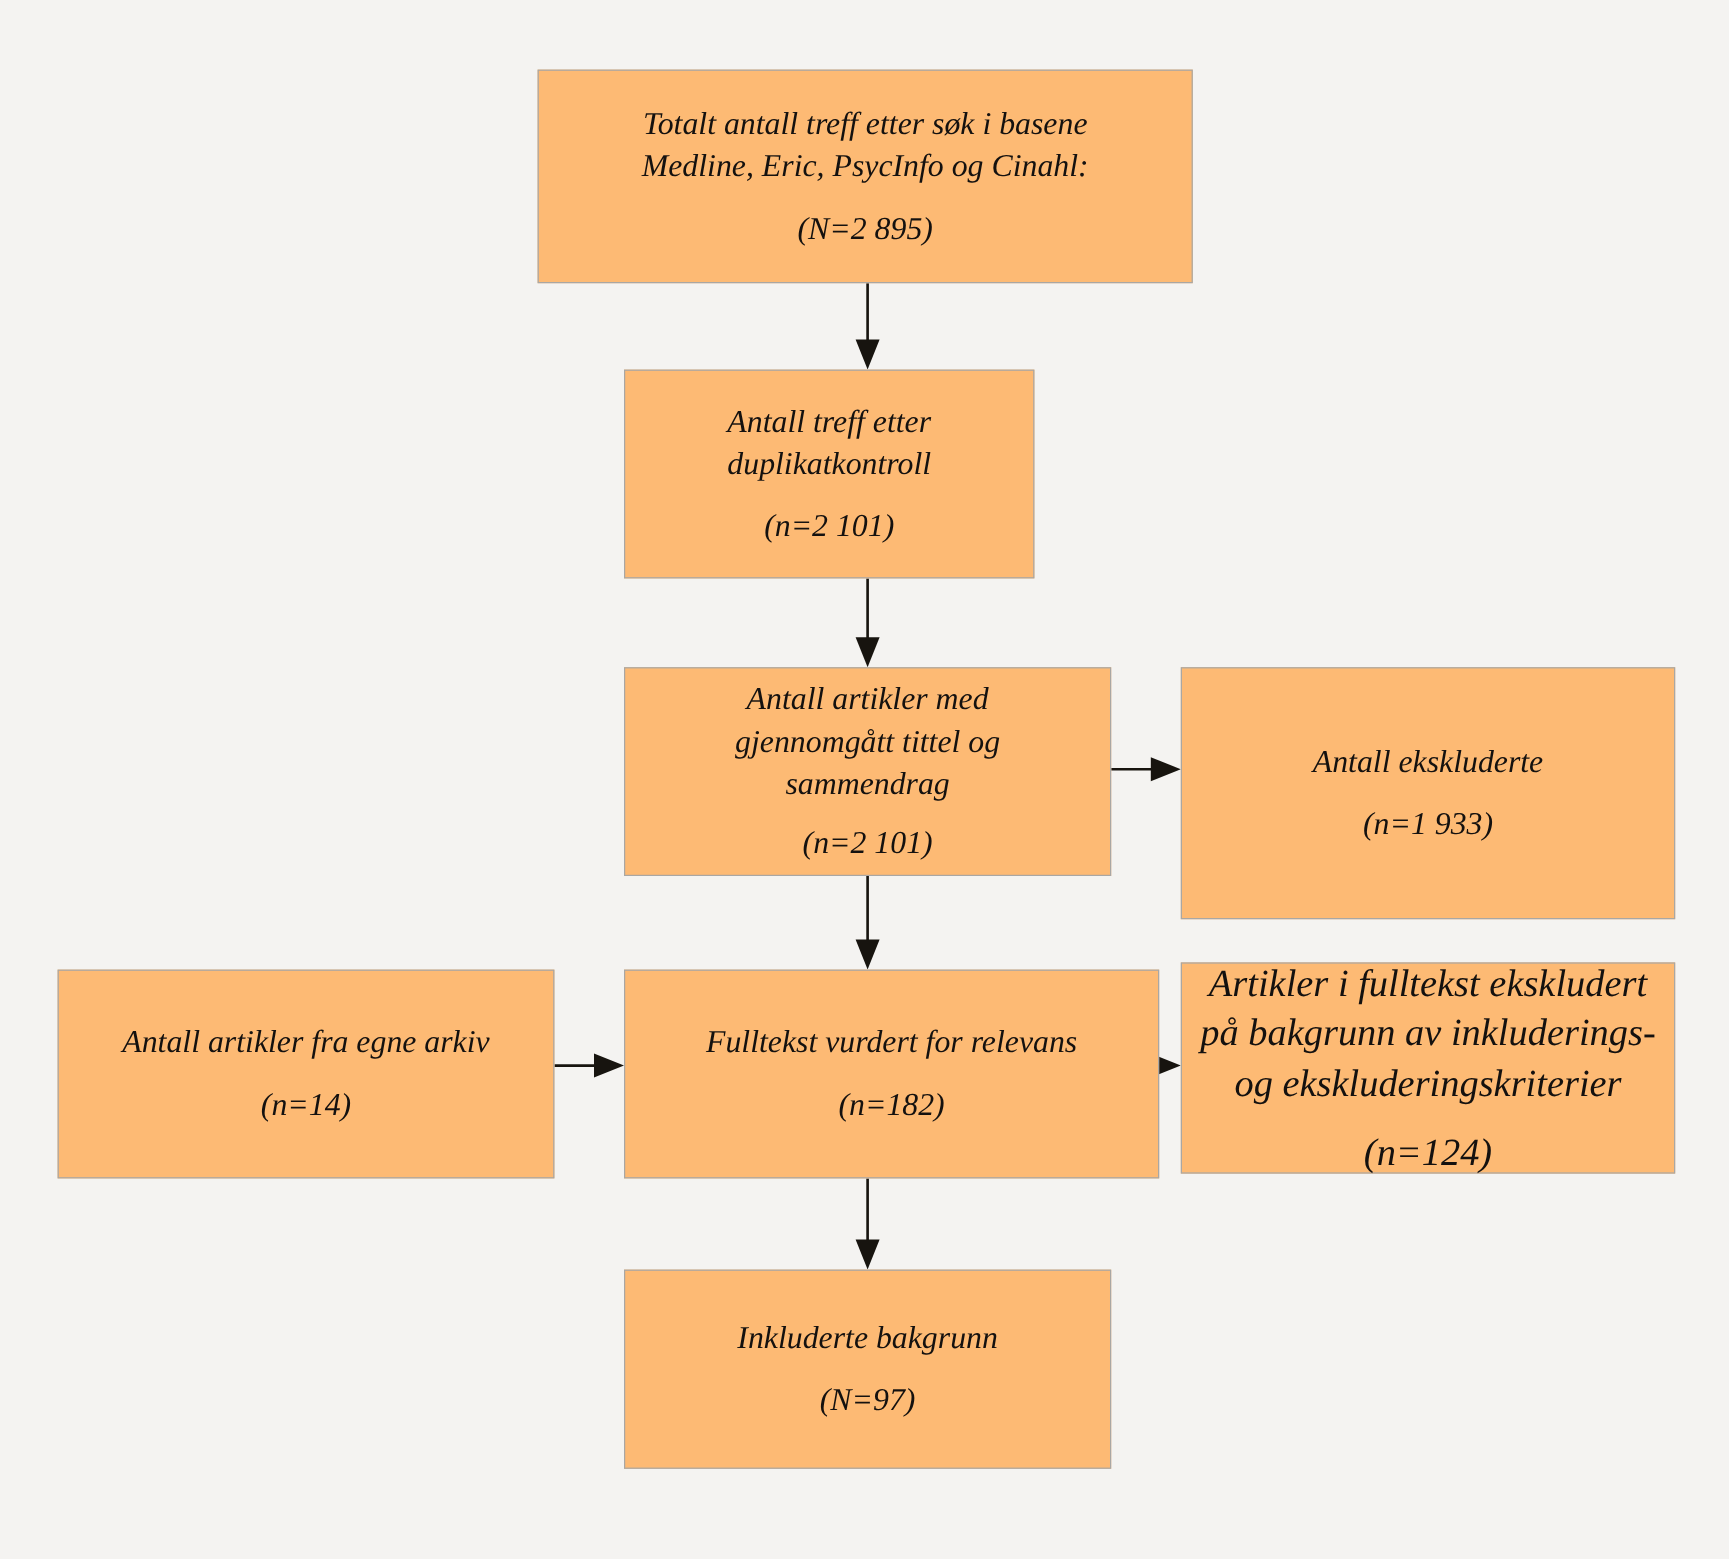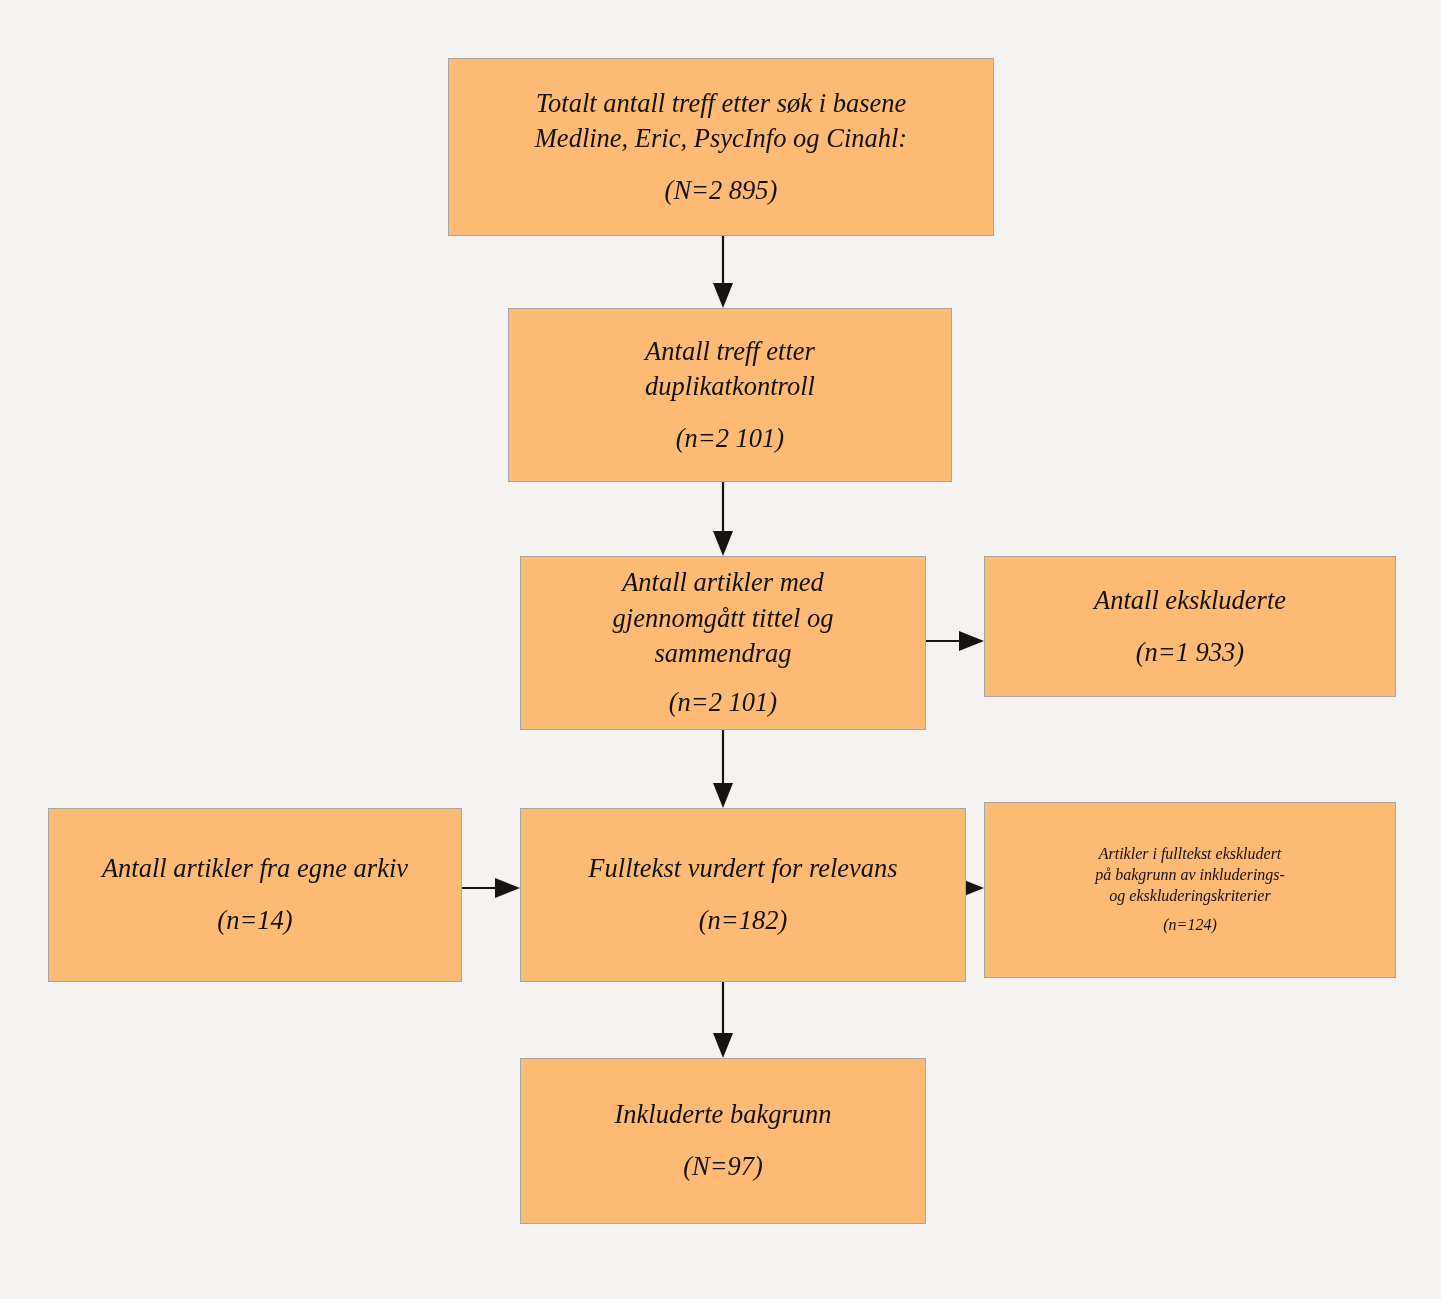--- a/index.html
+++ b/index.html
@@ -45,30 +45,30 @@
   }
 
   .node .count {
     display: block;
     white-space: nowrap;
     margin-top: 0.62em;
   }
 
   
   #box-identification { left: 448px;  top: 58px;   width: 546px; height: 178px; }
-  #box-duplicates     { left: 508px;  top: 308px;  width: 444px; height: 174px; }
+  #box-duplicates     { left: 520px;  top: 308px;  width: 342px; height: 174px; }
   #box-screening      { left: 520px;  top: 556px;  width: 406px; height: 174px; }
-  #box-excluded-ta    { left: 984px;  top: 556px;  width: 412px; height: 141px; }
+  #box-excluded-ta    { left: 984px;  top: 556px;  width: 412px; height: 210px; }
   #box-own-archive    { left: 48px;   top: 808px;  width: 414px; height: 174px; }
   #box-fulltext       { left: 520px;  top: 808px;  width: 446px; height: 174px; }
   #box-excluded-ft    { left: 984px;  top: 802px;  width: 412px; height: 176px; }
   #box-included       { left: 520px;  top: 1058px; width: 406px; height: 166px; }
 
   
-  #box-excluded-ft { font-size: 16px; line-height: 1.3; }
+  #box-excluded-ft { font-size: 32px; line-height: 1.3; }
   #box-excluded-ft .count { margin-top: 0.5em; }
   #box-screening  .count { margin-top: 0.5em; }
 
   
   .connector {
     position: absolute;
     overflow: visible;
     pointer-events: none;
   }
   .connector line {

